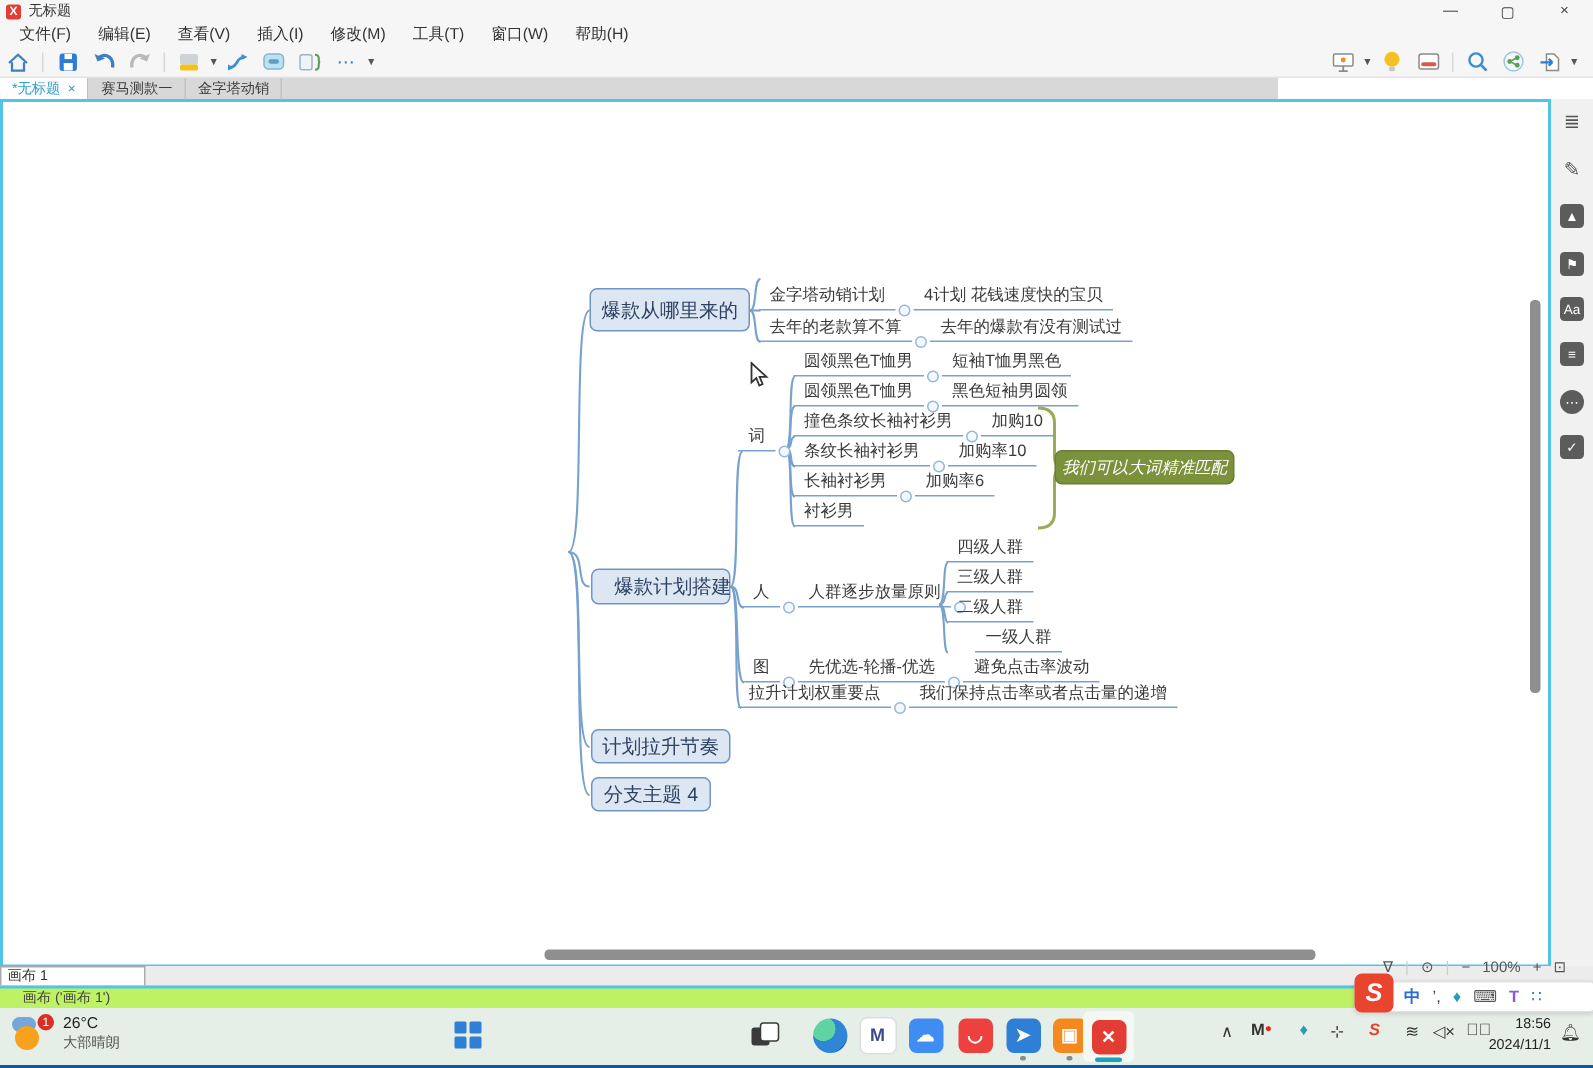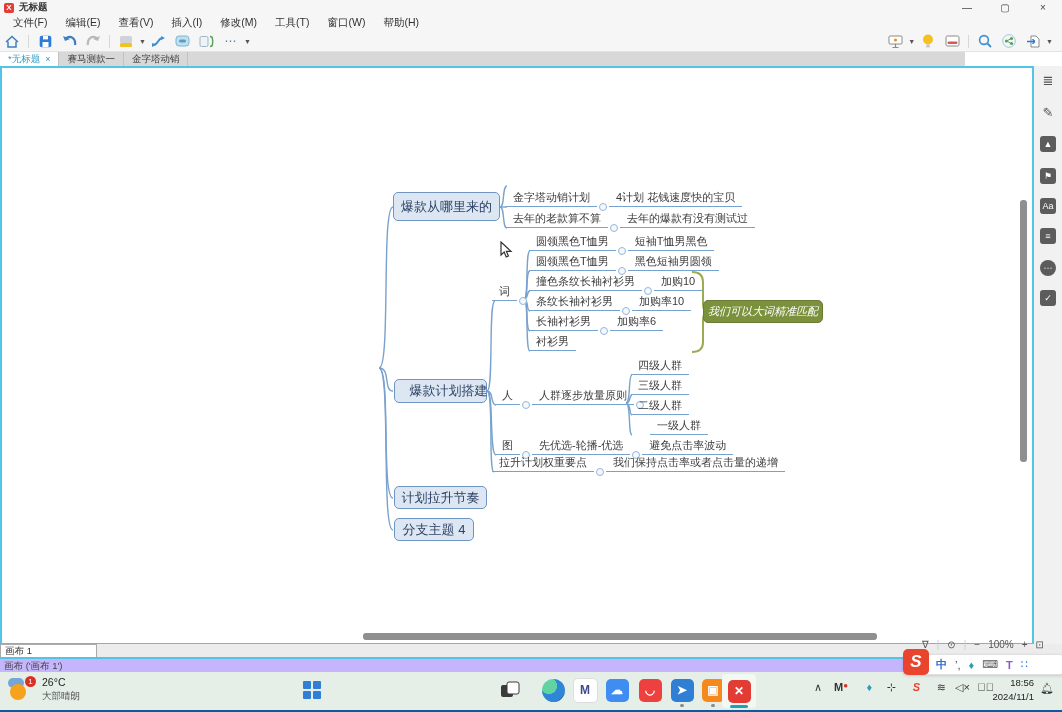--- a/index.html
+++ b/index.html
@@ -3,35 +3,35 @@
 <meta charset="utf-8">
 <style>
   html,body{margin:0;padding:0;}
   #root{position:relative;width:1062px;height:712px;font-family:"Liberation Sans",sans-serif;
         background:#fff;overflow:hidden;font-size:12px;color:#333;}
   
   #titlebar{position:absolute;left:0;top:0;width:1062px;height:15px;background:#f6f6f6;
             display:flex;align-items:center;border-bottom:1px solid #eee;}
   .app-ico{width:10px;height:10px;background:#e23c35;border-radius:2px;margin:0 5px 0 4px;
            color:#fff;font-size:8px;line-height:10px;text-align:center;font-weight:bold;}
-  #titlebar .t{font-size:9.5px;color:#333;font-weight:bold;}
+  #titlebar .t{font-size:9.5px;color:#333;}
   .winbtns{position:absolute;right:0;top:0;height:15px;display:flex;}
   .winbtn{width:38px;height:15px;display:flex;align-items:center;justify-content:center;
           font-size:10px;color:#444;}
   #menubar{position:absolute;left:0;top:15px;width:1062px;height:16px;background:#f6f6f6;
            display:flex;align-items:center;padding-left:4px;box-sizing:border-box;}
   .menu-item{font-size:10.5px;color:#333;padding:0 9px;}
   #toolbar{position:absolute;left:0;top:31px;width:1062px;height:21px;background:#f6f6f6;
            display:flex;align-items:center;border-bottom:1px solid #e3e3e3;box-sizing:border-box;}
   .tb{display:flex;align-items:center;justify-content:center;width:20px;height:18px;margin:0 2px;}
   .tb svg{display:block;}
   .tsep{width:1px;height:13px;background:#d7d7d7;margin:0 4px;}
   .caret{font-size:7px;color:#555;margin:0 1px;}
   .tb-right{position:absolute;right:8px;display:flex;align-items:center;}
-  #tabbar{position:absolute;left:0;top:52px;width:965px;height:14px;background:#d8d8d8;
+  #tabbar{position:absolute;left:0;top:52px;width:852px;height:14px;background:#d8d8d8;
           display:flex;align-items:flex-end;}
   .tab{height:14px;display:flex;align-items:center;padding:0 8px;font-size:9.5px;color:#3c3c3c;
        border-right:1px solid #c2c2c2;}
   .tab.active{background:#fff;color:#2f9fc4;}
   .tab .x{margin-left:5px;font-size:9px;color:#2f9fc4;}
   
   #canvas{position:absolute;left:0;top:66px;width:1034px;height:579px;background:#fff;
           border:2px solid #53c4e6;box-sizing:border-box;}
   #maplines{position:absolute;left:0;top:66px;pointer-events:none;}
   .tbox{position:absolute;display:flex;align-items:center;justify-content:center;
@@ -56,23 +56,23 @@
           justify-content:center;color:#555;font-size:13px;}
   .sb-sq{background:#5c5c5c;border-radius:3px;color:#fff;font-size:9px;}
   
   #sheetbar{position:absolute;left:0;top:644px;width:1062px;height:13px;background:#ececec;}
   #sheettab{position:absolute;left:0;top:0;width:97px;height:13px;background:#fff;
             border:1px solid #aaa;border-bottom:none;box-sizing:border-box;font-size:9.5px;
             color:#333;padding:0 4px;line-height:12px;}
   #zoomctl{position:absolute;right:14px;top:-5px;display:flex;align-items:center;color:#555;
            font-size:10px;background:transparent;}
   #zoomctl span{margin:0 4px;}
-  #statusbar{position:absolute;left:0;top:657px;width:1062px;height:15px;background:#c4b5fd;
+  #statusbar{position:absolute;left:0;top:657px;width:1062px;height:15px;background:#bef264;
              border-top:2px solid #53c4e6;font-size:9.5px;color:#444;line-height:13px;
-             padding-left:4px;box-sizing:border-box;}
+             padding-left:15px;box-sizing:border-box;}
   
   #sogou{position:absolute;left:903px;top:654px;width:159px;height:19px;background:#fff;
          border:1px solid #e0e0e0;border-radius:4px;display:flex;align-items:center;
          box-shadow:0 1px 3px rgba(0,0,0,.15);z-index:5;}
   #sogou-logo{position:absolute;left:-1px;top:-6px;width:26px;height:26px;background:#e8442e;
               border-radius:5px;color:#fff;font-weight:bold;font-size:17px;line-height:26px;
               text-align:center;font-style:italic;}
   .sg{margin-left:8px;font-size:11px;}
   
   #taskbar{position:absolute;left:0;top:672px;width:1062px;height:38px;background:#e6efe7;}

